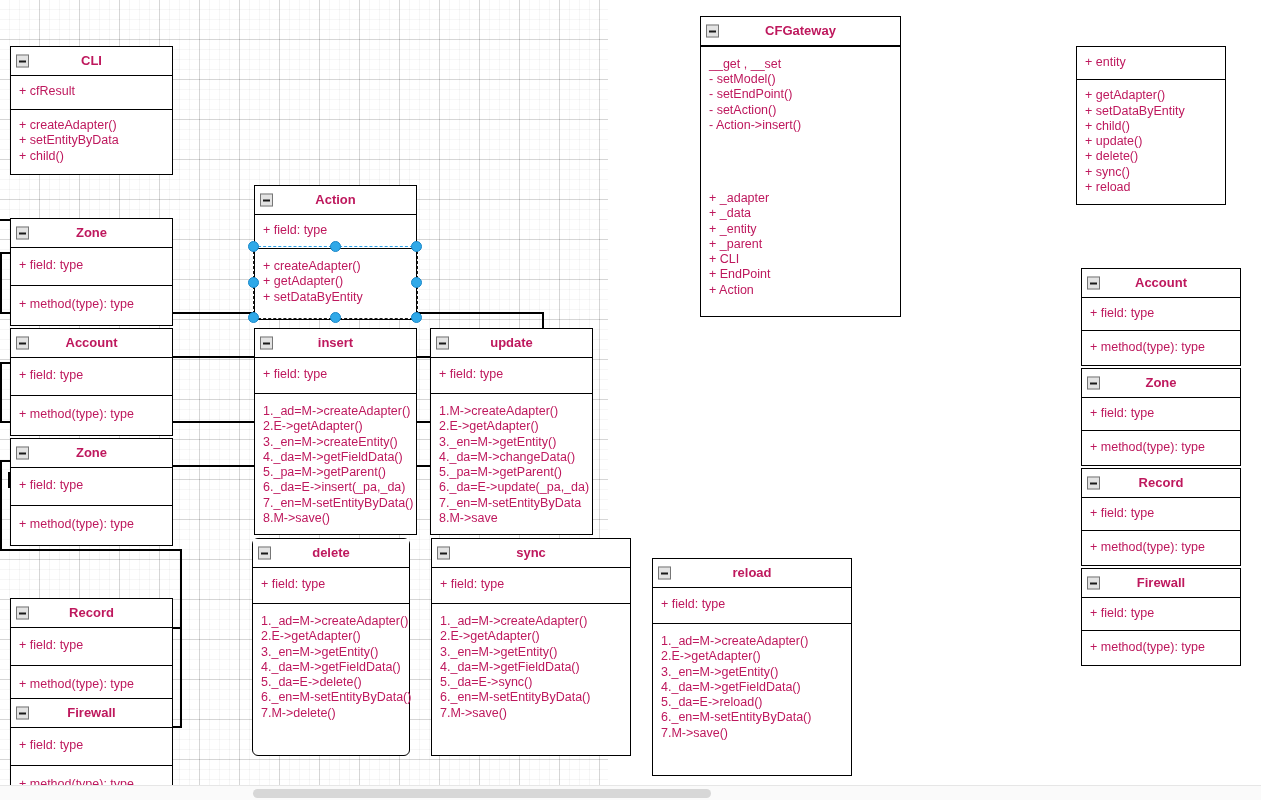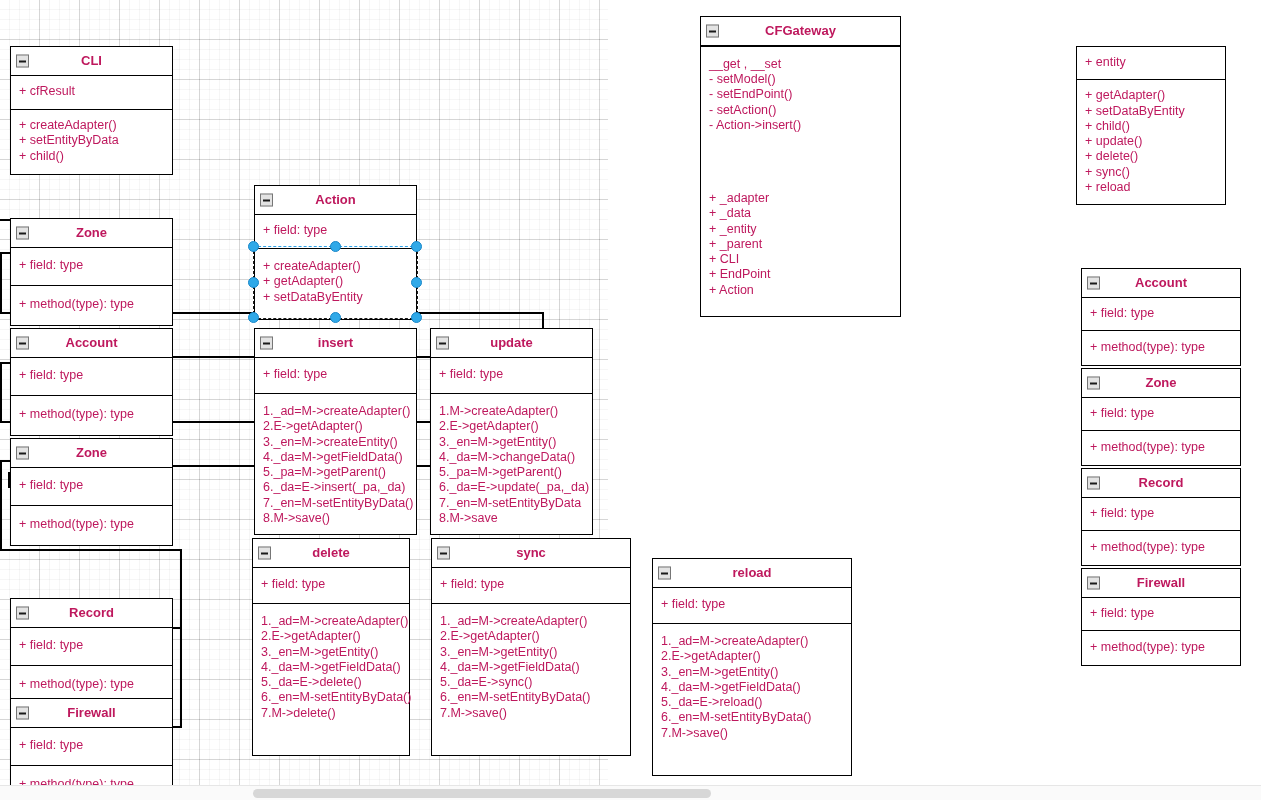--- a/index.html
+++ b/index.html
@@ -249,21 +249,21 @@
           <span class="line">1.M-&gt;createAdapter()</span>
           <span class="line">2.E-&gt;getAdapter()</span>
           <span class="line">3._en=M-&gt;getEntity()</span>
           <span class="line">4._da=M-&gt;changeData()</span>
           <span class="line">5._pa=M-&gt;getParent()</span>
           <span class="line">6._da=E-&gt;update(_pa,_da)</span>
           <span class="line">7._en=M-setEntityByData</span>
           <span class="line">8.M-&gt;save</span>
         </div>
       </div>
-      <div class="uml" style="left: 252px; top: 538px; width: 158px;">
+      <div class="uml" style="left: 252px; top: 538px; width: 158px; border-radius: 6px;">
         <div class="title-bar"><span class="collapse-box"></span><span>delete</span></div>
         <div class="compartment" style="padding: 9px 6px 11px 8px;">
           <span class="line">+ field: type</span>
         </div>
         <div class="compartment divided" style="padding: 10px 6px 34px 8px;">
           <span class="line">1._ad=M-&gt;createAdapter()</span>
           <span class="line">2.E-&gt;getAdapter()</span>
           <span class="line">3._en=M-&gt;getEntity()</span>
           <span class="line">4._da=M-&gt;getFieldData()</span>
           <span class="line">5._da=E-&gt;delete()</span>

